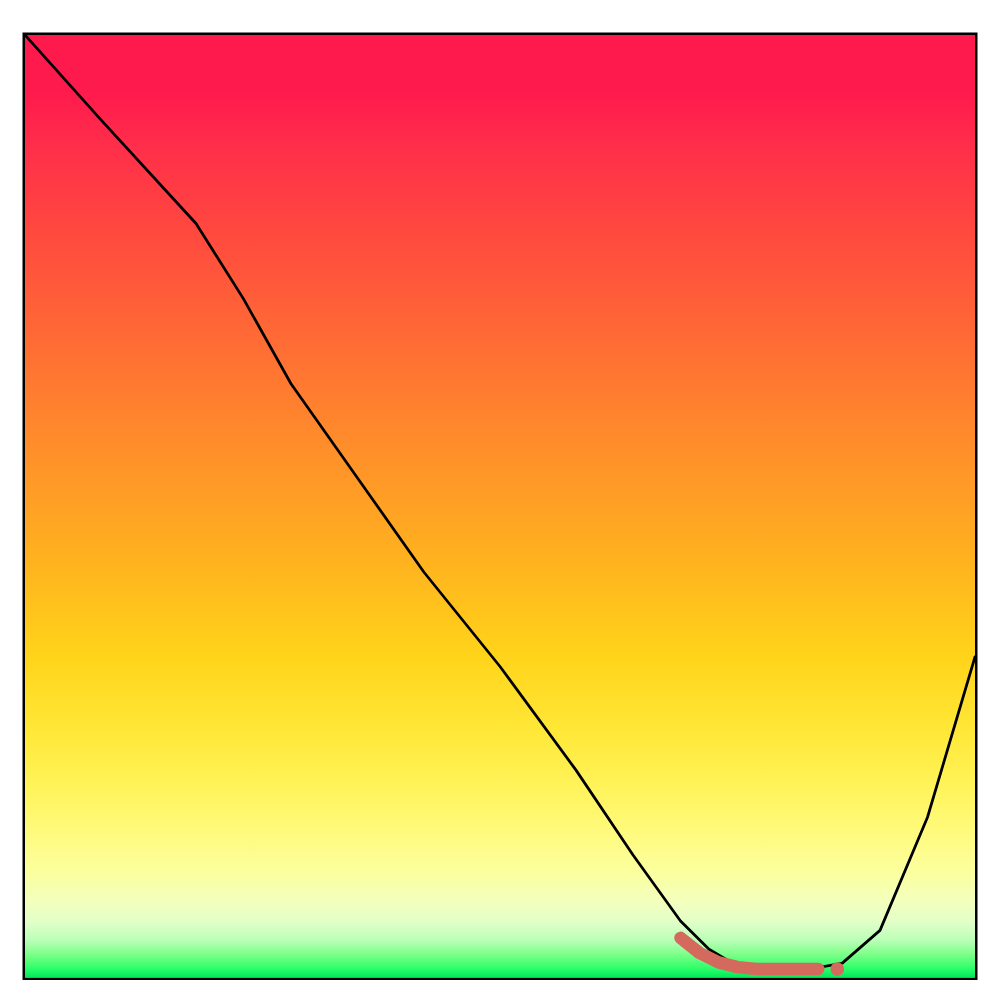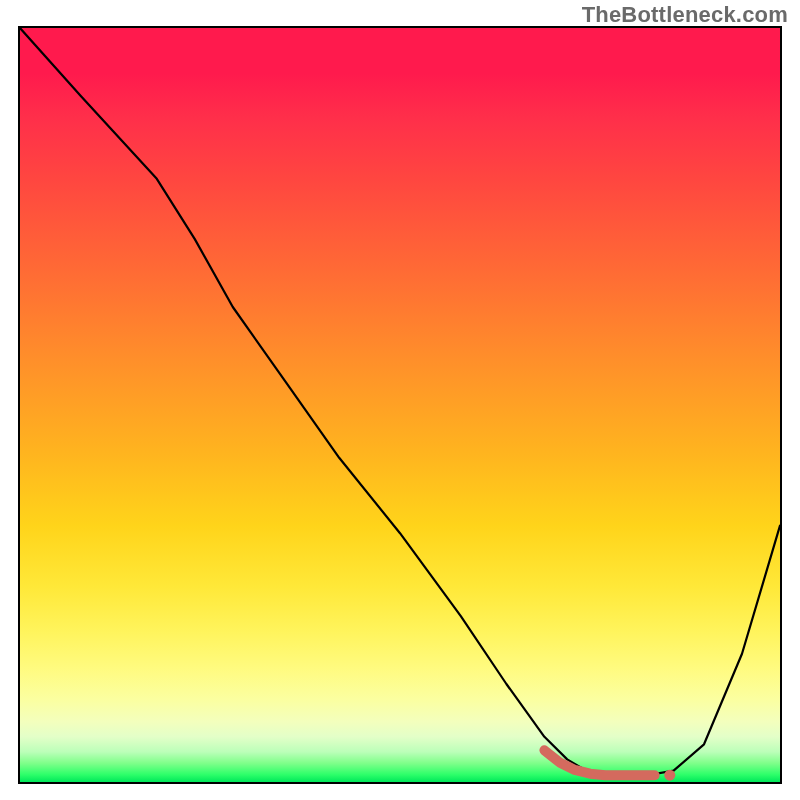--- a/index.html
+++ b/index.html
@@ -62,21 +62,20 @@
     position: absolute;
     inset: 0;
     width: 100%;
     height: 100%;
   }
 </style>
 </head>
 <body>
 
 <div class="wrap">
-  <div class="watermark">TheBottleneck.com</div>
 
   <div class="plot-outer">
     <div class="gradient"></div>
     <svg class="overlay" viewBox="0 0 760 754" preserveAspectRatio="none">
       <path id="main-curve" fill="none" stroke="#000000" stroke-width="2.2" stroke-linejoin="round" stroke-linecap="round" d="M0.0 0.0 L60.8 67.9 L136.8 150.8 L174.8 211.1 L212.8 279.0 L266.0 354.4 L319.2 429.8 L380.0 505.2 L440.8 588.1 L486.4 656.0 L524.4 708.8 L547.2 731.4 L570.0 745.0 L592.8 748.0 L623.2 748.0 L653.6 742.7 L684.0 716.3 L722.0 625.8 L760.0 497.6"></path>
       <path id="accent-curve" fill="none" stroke="#d46a5e" stroke-width="10" stroke-linecap="round" stroke-linejoin="round" d="M524.4 722.3 L539.6 734.4 L554.8 741.9 L570.0 745.7 L585.2 747.2 L600.4 747.2 L615.6 747.2 L627.0 747.2 L634.6 747.2"></path>
       <circle id="accent-dot" r="5.5" fill="#d46a5e" cx="649.8" cy="747.2"></circle>
     </svg>
   </div>
 </div>

